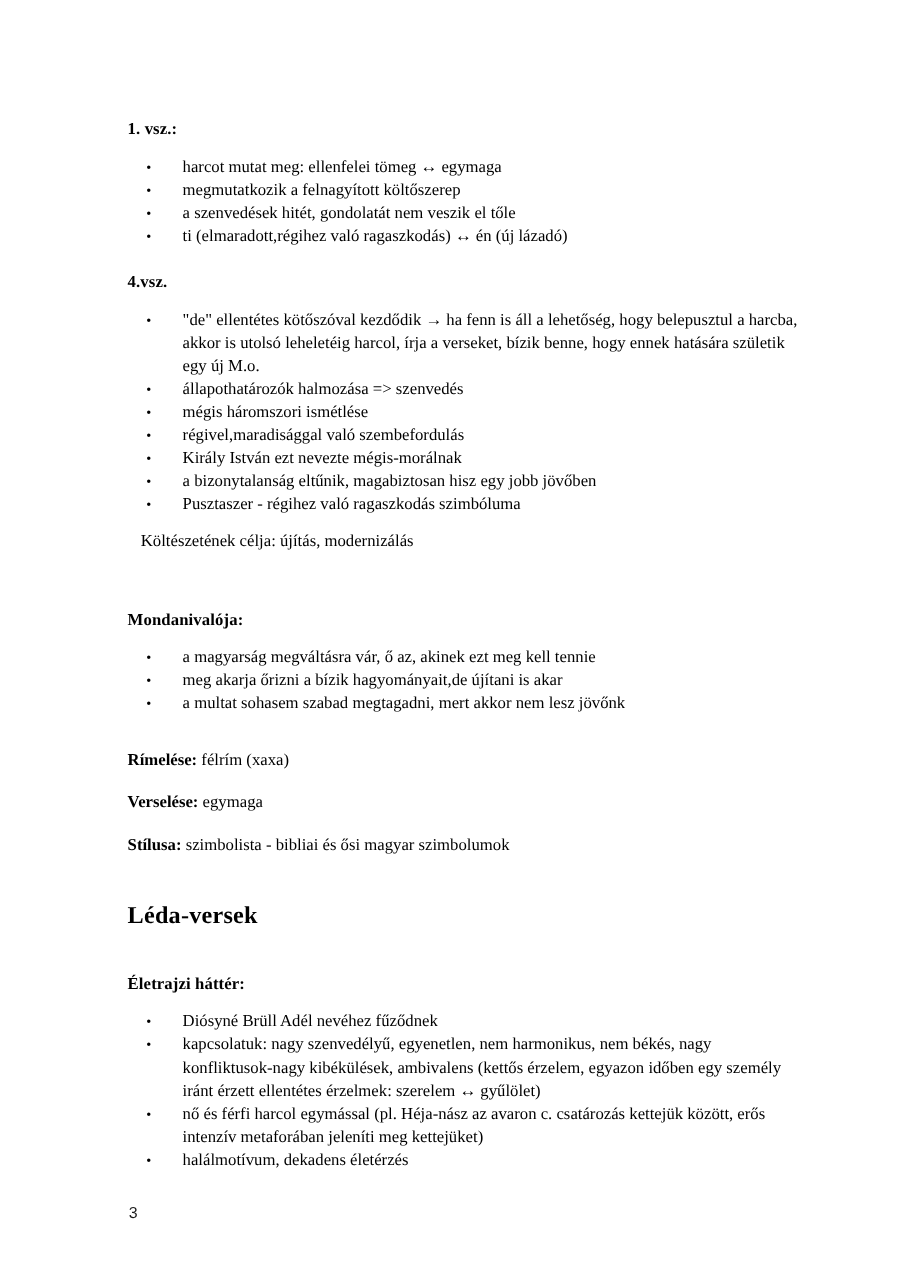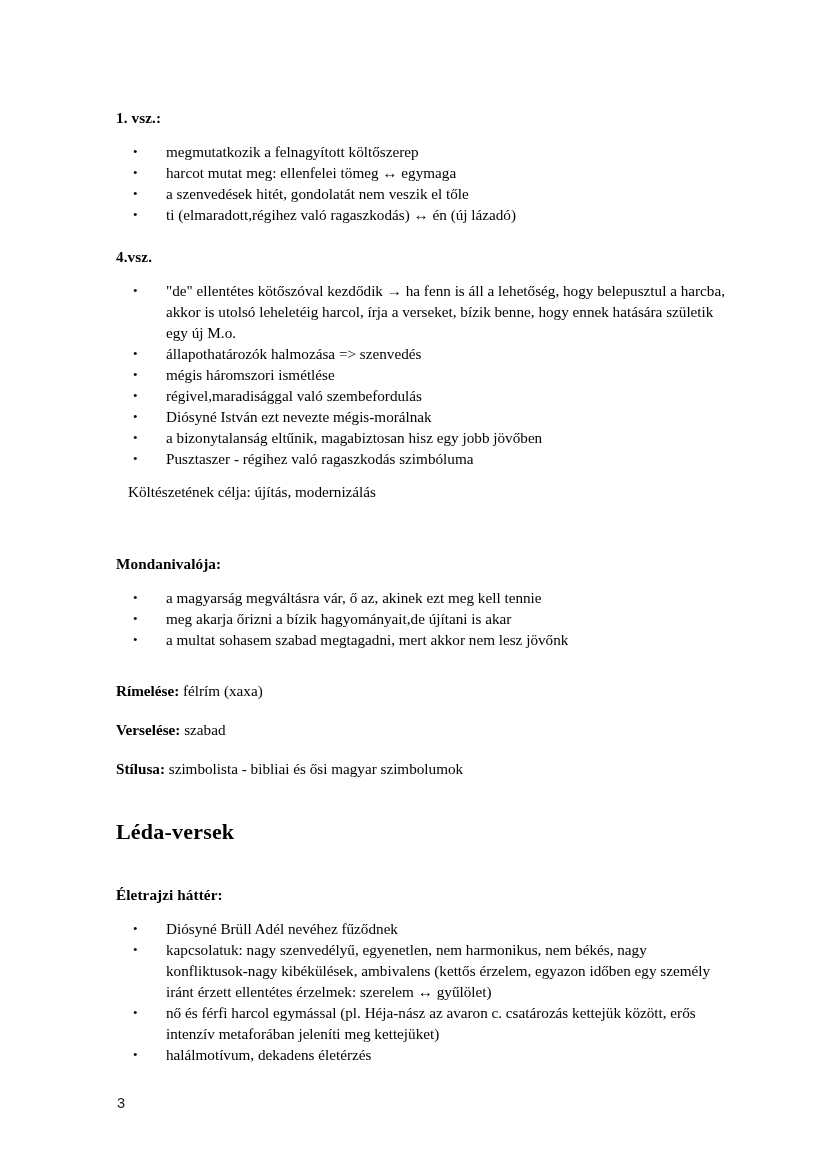--- a/index.html
+++ b/index.html
@@ -94,36 +94,36 @@
 </style>
 </head>
 <body>
 
 <div class="page">
   <div class="content">
 
     <p class="sec-label">1. vsz.:</p>
     <div class="gap-after-label"></div>
     <ul class="bullets">
+      <li>harcot mutat meg: ellenfelei tömeg ↔ egymaga</li>
       <li>megmutatkozik a felnagyított költőszerep</li>
-      <li>harcot mutat meg: ellenfelei tömeg ↔ egymaga</li>
       <li>a szenvedések hitét, gondolatát nem veszik el tőle</li>
       <li>ti (elmaradott,régihez való ragaszkodás) ↔ én (új lázadó)</li>
     </ul>
 
     <div class="spacer-md"></div>
 
     <p class="sec-label">4.vsz.</p>
     <div class="gap-after-label"></div>
     <ul class="bullets">
       <li>"de" ellentétes kötőszóval kezdődik → ha fenn is áll a lehetőség, hogy belepusztul a harcba, akkor is utolsó leheletéig harcol, írja a verseket, bízik benne, hogy ennek hatására születik egy új M.o.</li>
       <li>állapothatározók halmozása =&gt; szenvedés</li>
       <li>mégis háromszori ismétlése</li>
       <li>régivel,maradisággal való szembefordulás</li>
-      <li>Diósyné István ezt nevezte mégis-morálnak</li>
+      <li>Király István ezt nevezte mégis-morálnak</li>
       <li>a bizonytalanság eltűnik, magabiztosan hisz egy jobb jövőben</li>
       <li>Pusztaszer - régihez való ragaszkodás szimbóluma</li>
     </ul>
     <p class="plain-line">Költészetének célja: újítás, modernizálás</p>
 
     <div class="spacer-xl"></div>
 
     <p class="sec-label">Mondanivalója:</p>
     <div class="gap-after-label"></div>
     <ul class="bullets">
@@ -134,21 +134,21 @@
 
     <div class="spacer-lg"></div>
 
     <p class="kv-line">
       <span class="k">Rímelése:</span>
       <span class="v">félrím (xaxa)</span>
     </p>
     <div class="kv-gap"></div>
     <p class="kv-line">
       <span class="k">Verselése:</span>
-      <span class="v">szabad</span>
+      <span class="v">egymaga</span>
     </p>
     <div class="kv-gap"></div>
     <p class="kv-line">
       <span class="k">Stílusa:</span>
       <span class="v">szimbolista - bibliai és ősi magyar szimbolumok</span>
     </p>
 
     <div class="spacer-xl"></div>
 
     <h1 class="big-heading">Léda-versek</h1>

